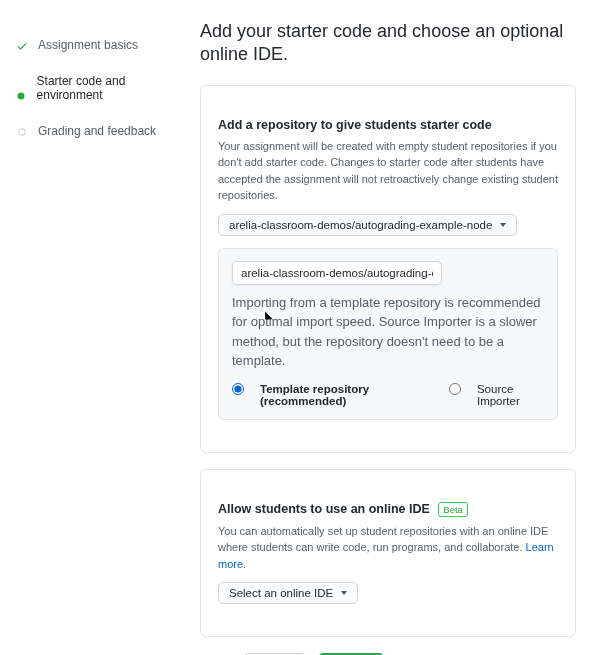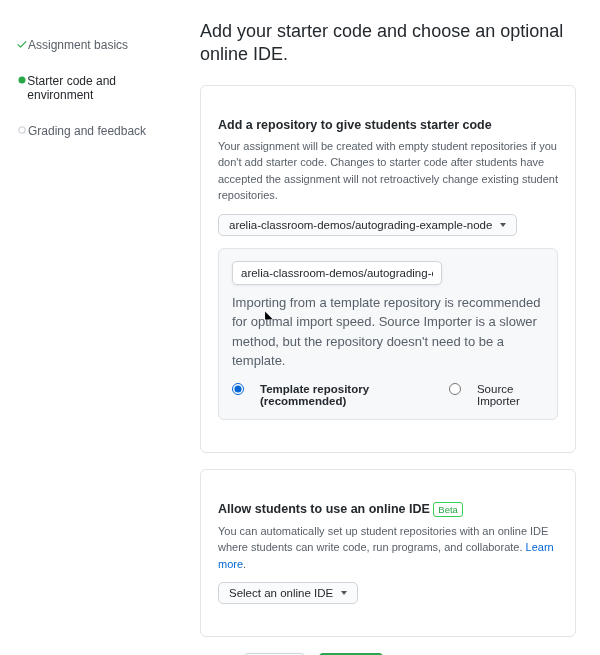--- a/index.html
+++ b/index.html
@@ -1,19 +1,19 @@
 <!DOCTYPE html>
 <html><head>
   <meta charset="utf-8">
   <style>
     *{box-sizing:border-box;margin:0;padding:0}
     body{font-family:-apple-system,BlinkMacSystemFont,"Segoe UI",Helvetica,Arial,sans-serif;font-size:12px;color:#24292e;background:#fff;width:600px;height:655px;overflow:hidden}
     .layout{display:flex;gap:24px;padding:20px 24px 20px 16px}
     .sidebar{flex:0 0 160px;padding-top:12px}
-    .sidebar-item{display:flex;align-items:flex-start;font-size:12px;color:#586069;padding:6px 0;margin-bottom:10px;cursor:default}
+    .sidebar-item{display:flex;align-items:flex-end;gap:10px;font-size:12px;color:#586069;padding:6px 0;margin-bottom:10px;cursor:default}
     .sidebar-item.done .marker{color:#28a745}
     .sidebar-item.done .lbl{color:#586069}
     .sidebar-item.active .marker{color:#28a745}
     .sidebar-item.active .lbl{color:#24292e}
     .sidebar-item.todo .marker{color:#d1d5da}
     .marker{display:inline-flex;align-items:center;justify-content:center;width:12px;height:12px}
     .main{flex:1;min-width:0}
     h1{font-size:18px;font-weight:400;color:#24292e;margin-bottom:18px;line-height:1.3}
     .panel{border:1px solid #e1e4e8;border-radius:6px;padding:32px 17px;margin-bottom:16px}
     .panel h2{font-size:12.5px;font-weight:600;color:#24292e;margin-bottom:6px}
@@ -21,21 +21,21 @@
     .btn{display:inline-flex;align-items:center;gap:6px;font-size:11.5px;font-weight:500;padding:4px 10px;border:1px solid #d1d5da;border-radius:5px;background:#fafbfc;color:#24292e;cursor:pointer}
     .btn .caret{border-left:3.5px solid transparent;border-right:3.5px solid transparent;border-top:4px solid #555;margin-left:2px}
     .sub-box{border:1px solid #e1e4e8;border-radius:6px;background:#f6f8fa;padding:12px 13px;margin-top:12px;position:relative}
     .filter-input{width:210px;font-size:11.5px;padding:5px 8px;border:1px solid #d1d5da;border-radius:5px;background:#fff;color:#24292e;outline:none;box-shadow:0 1px 3px rgba(27,31,35,.08);margin-bottom:8px}
     .note{font-size:13px;color:#586069;line-height:1.5;margin-bottom:12px}
     .radio-row{display:flex;align-items:center;gap:22px}
     .radio-option{display:flex;align-items:flex-start;gap:16px;font-size:11.5px;color:#24292e;cursor:pointer}
     .radio-option input{accent-color:#0366d6;width:12px;height:12px}
     .radio-option.selected{font-weight:600}
     .cursor{position:absolute;left:46px;top:60px;font-size:10px;color:#000;pointer-events:none}
-    .badge{display:inline-block;font-size:9.5px;font-weight:500;color:#28a745;border:1px solid #34d058;border-radius:3px;padding:1px 4px;vertical-align:middle}
+    .badge{display:inline-block;font-size:9.5px;font-weight:500;color:#28a745;border:1px solid #34d058;border-radius:3px;padding:1px 4px;margin-left:5px;vertical-align:middle}
     .link{color:#0366d6;text-decoration:none}
     .footer{display:flex;align-items:center;justify-content:flex-start;margin-top:4px}
     .back-link{display:flex;align-items:center;gap:6px;font-size:12px;color:#586069;cursor:pointer}
     .footer-buttons{display:flex;gap:12px}
     .btn-plain{font-size:12px;padding:5px 12px;border:1px solid #d1d5da;border-radius:5px;background:#fafbfc;color:#24292e;cursor:pointer;font-weight:500}
     .btn-primary{font-size:12px;padding:5px 8px;border:1px solid #2ea44f;border-radius:5px;background:#2ea44f;color:#fff;cursor:pointer;font-weight:500}
   </style>
 </head>
 <body>
 

